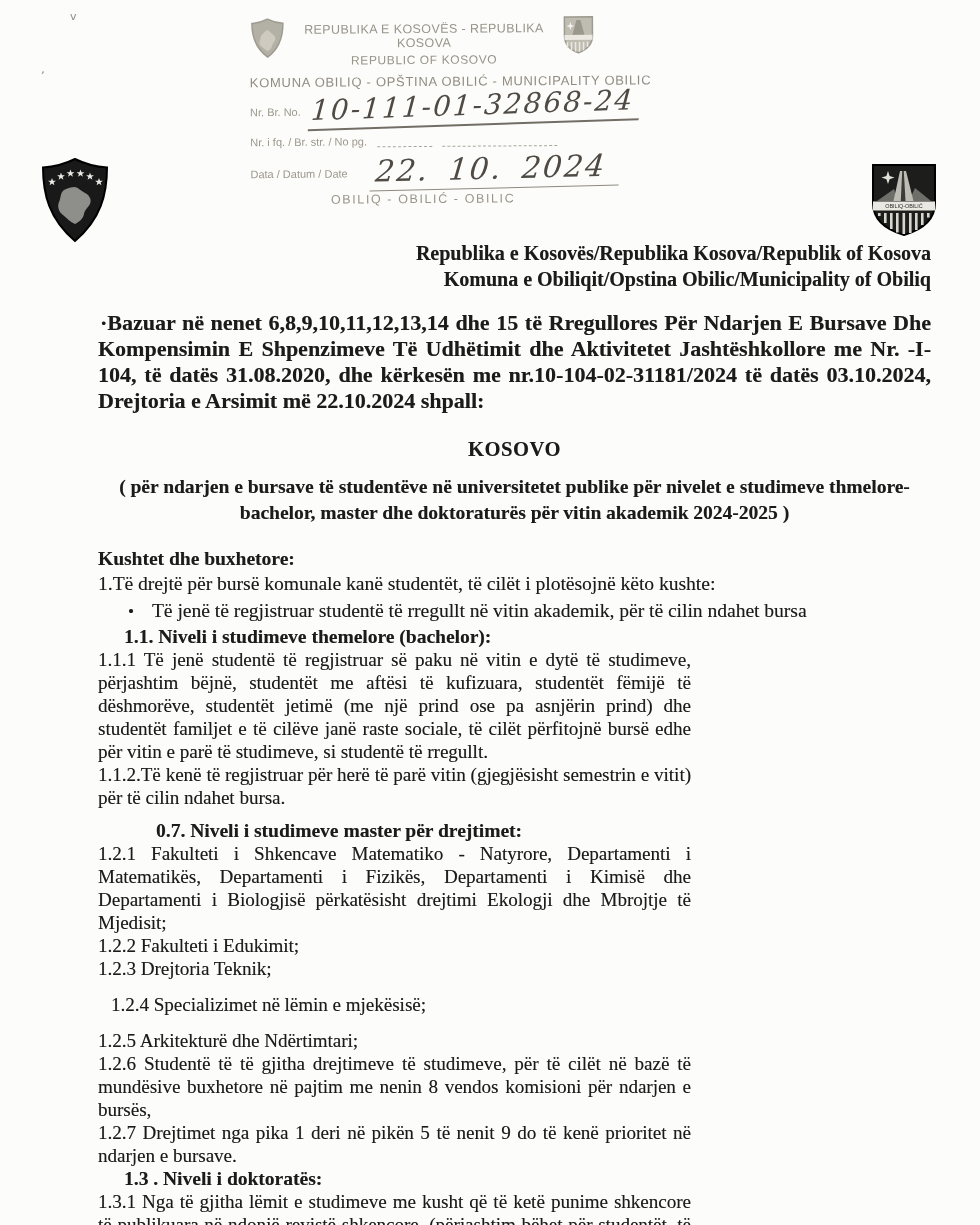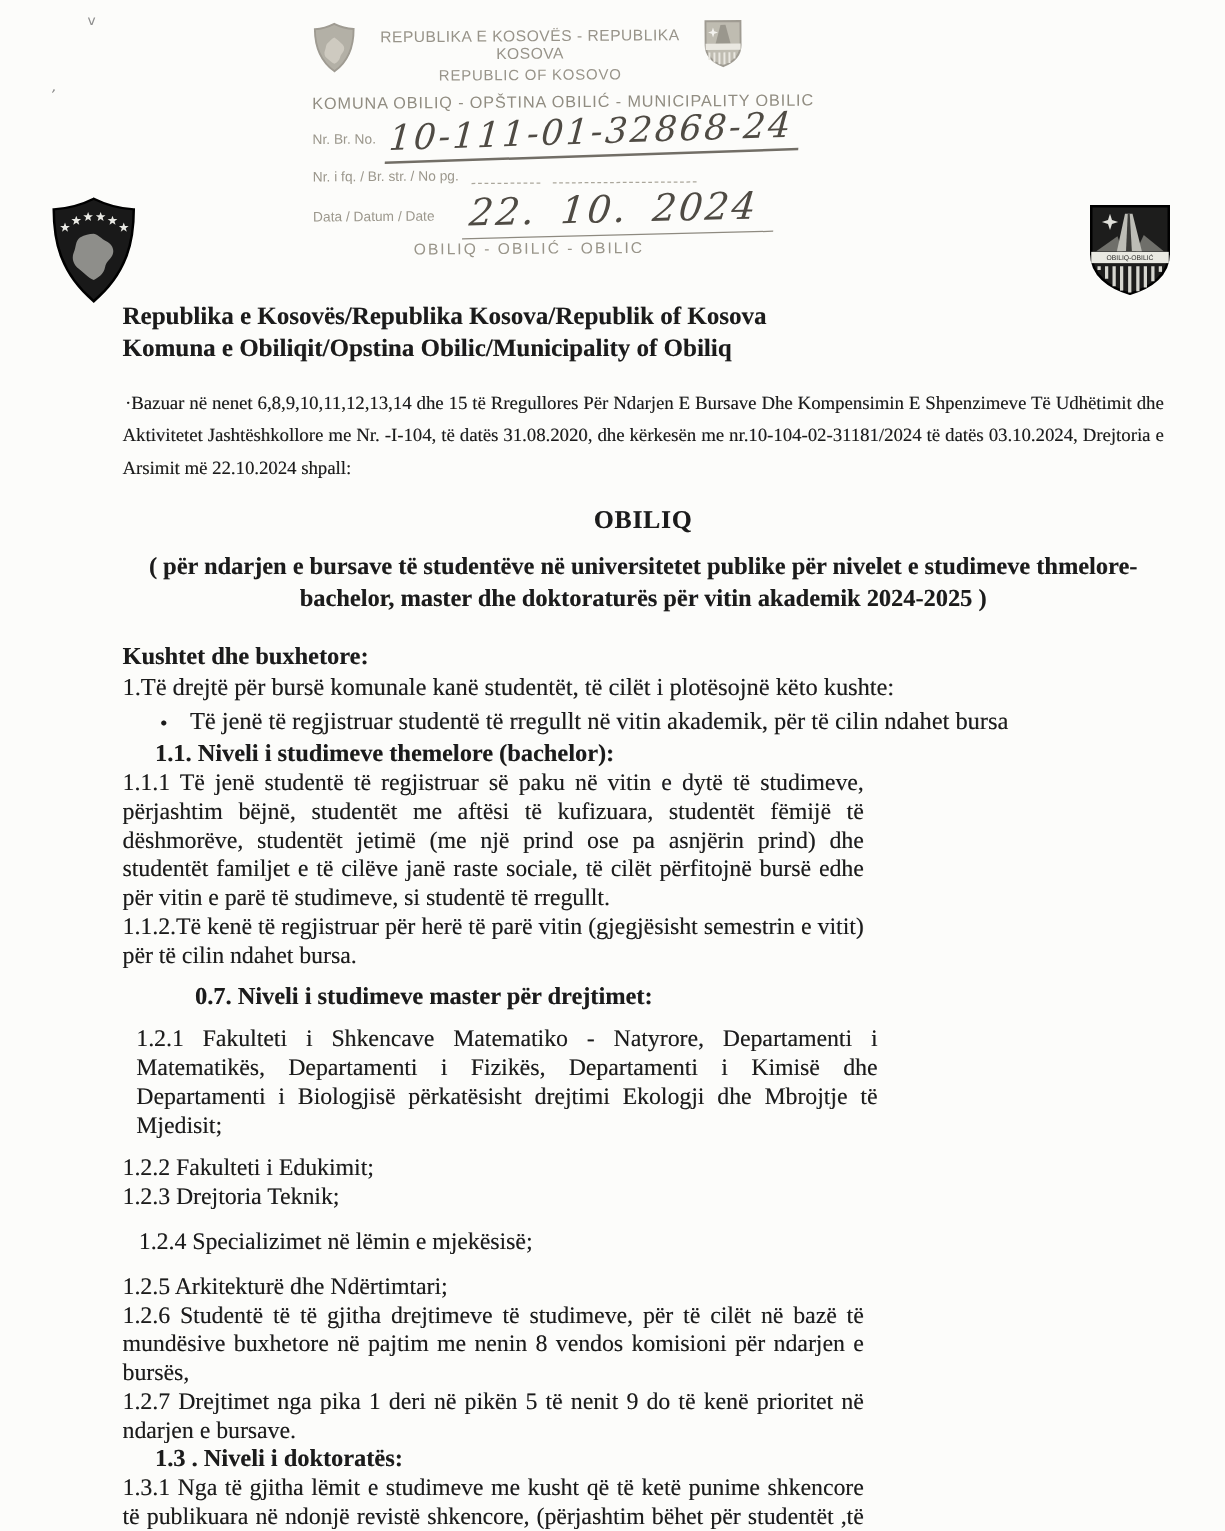--- a/index.html
+++ b/index.html
@@ -54,22 +54,22 @@
 
   .stamp-emblem{flex:0 0 auto;opacity:0.85;}
 
   
   .emblem-left{position:absolute;left:38px;top:156px;}
   .emblem-right{position:absolute;left:870px;top:162px;}
 
   
   .content{position:absolute;left:98px;top:240px;width:833px;}
   .content *{text-shadow:0.25px 0 0 rgba(20,20,20,0.45);}
-  .doc-title{text-align:left;font-weight:bold;font-size:20px;line-height:26px;}
-  .intro{margin-top:18px;font-weight:normal;font-size:15px;line-height:26px;text-align:justify;text-indent:2px;}
+  .doc-title{text-align:right;font-weight:bold;font-size:20px;line-height:26px;}
+  .intro{margin-top:18px;font-weight:bold;font-size:22px;line-height:26px;text-align:justify;text-indent:2px;}
   .konkurs{margin-top:12px;text-align:center;font-weight:bold;font-size:20.5px;line-height:26px;letter-spacing:0.6px;}
   .subtitle{margin-top:12px;font-weight:bold;font-size:19.5px;line-height:26px;text-align:center;padding:0 14px;}
   .kushtet{margin-top:12px;font-weight:bold;font-size:19.5px;line-height:25px;}
   .cond-line{font-size:19.5px;line-height:25px;}
   .bullets{margin-top:2px;}
   .bullet-item{display:flex;font-size:19.5px;line-height:26px;padding-left:30px;}
   .bullet-item::before{content:"\2022";font-size:17px;padding-right:18px;padding-top:1px;}
   .s-heading{font-weight:bold;font-size:19.5px;line-height:23px;}
   .h11{margin-left:26px;}
   .h12{margin-left:58px;margin-top:10px;}
@@ -158,39 +158,39 @@
   </svg>
 
   <div class="content">
     <div class="doc-title">
       <div>Republika e Kosovës/Republika Kosova/Republik of Kosova</div>
       <div>Komuna e Obiliqit/Opstina Obilic/Municipality of Obiliq</div>
     </div>
 
     <p class="intro">·Bazuar në nenet 6,8,9,10,11,12,13,14 dhe 15 të Rregullores Për Ndarjen E Bursave Dhe Kompensimin E Shpenzimeve Të Udhëtimit dhe Aktivitetet Jashtëshkollore me Nr. -I-104, të datës 31.08.2020, dhe kërkesën me nr.10-104-02-31181/2024 të datës 03.10.2024, Drejtoria e Arsimit më 22.10.2024 shpall:</p>
 
-    <div class="konkurs">OBILIQ</div>
+    <div class="konkurs">KOSOVO</div>
 
     <p class="subtitle">( për ndarjen e bursave të studentëve në universitetet publike për nivelet e studimeve thmelore-bachelor, master dhe doktoraturës për vitin akademik 2024-2025 )</p>
 
     <div class="kushtet">Kushtet dhe buxhetore:</div>
     <div class="cond-line">1.Të drejtë për bursë komunale kanë studentët, të cilët i plotësojnë këto kushte:</div>
 
     <div class="bullets">
       <div class="bullet-item">
           <span>Të jenë të regjistruar studentë të rregullt në vitin akademik, për të cilin ndahet bursa</span>
         </div>
     </div>
 
     <div class="s-heading h11">1.1. Niveli i studimeve themelore (bachelor):</div>
     <p class="s-item" style="margin:0">1.1.1 Të jenë studentë të regjistruar së paku në vitin e dytë të studimeve, përjashtim bëjnë, studentët me aftësi të kufizuara, studentët fëmijë të dëshmorëve, studentët jetimë (me një prind ose pa asnjërin prind) dhe studentët familjet e të cilëve janë raste sociale, të cilët përfitojnë bursë edhe për vitin e parë të studimeve, si studentë të rregullt.</p>
     <p class="s-item" style="margin:0">1.1.2.Të kenë të regjistruar për herë të parë vitin (gjegjësisht semestrin e vitit) për të cilin ndahet bursa.</p>
 
     <div class="s-heading h12">0.7. Niveli i studimeve master për drejtimet:</div>
-    <p class="s-item" style="margin:11px">1.2.1 Fakulteti i Shkencave Matematiko - Natyrore, Departamenti i Matematikës, Departamenti i Fizikës, Departamenti i Kimisë dhe Departamenti i Biologjisë përkatësisht drejtimi Ekologji dhe Mbrojtje të Mjedisit;</p>
+    <p class="s-item" style="margin:0">1.2.1 Fakulteti i Shkencave Matematiko - Natyrore, Departamenti i Matematikës, Departamenti i Fizikës, Departamenti i Kimisë dhe Departamenti i Biologjisë përkatësisht drejtimi Ekologji dhe Mbrojtje të Mjedisit;</p>
     <p class="s-item" style="margin:0">1.2.2 Fakulteti i Edukimit;</p>
     <p class="s-item" style="margin:0">1.2.3 Drejtoria Teknik;</p>
     <p class="s-item" style="margin:13px">1.2.4 Specializimet në lëmin e mjekësisë;</p>
     <p class="s-item" style="margin:0">1.2.5 Arkitekturë dhe Ndërtimtari;</p>
     <p class="s-item" style="margin:0">1.2.6 Studentë të të gjitha drejtimeve të studimeve, për të cilët në bazë të mundësive buxhetore në pajtim me nenin 8 vendos komisioni për ndarjen e bursës,</p>
     <p class="s-item" style="margin:0">1.2.7 Drejtimet nga pika 1 deri në pikën 5 të nenit 9 do të kenë prioritet në ndarjen e bursave.</p>
 
     <div class="s-heading h13">1.3 . Niveli i doktoratës:</div>
     <p class="s-item" style="margin:0">1.3.1 Nga të gjitha lëmit e studimeve me kusht që të ketë punime shkencore të publikuara në ndonjë revistë shkencore, (përjashtim bëhet për studentët ,të cilët janë në vitin e parë, duhet të dëshmojnë pagesën e semestrit të parë).</p>
   </div>

